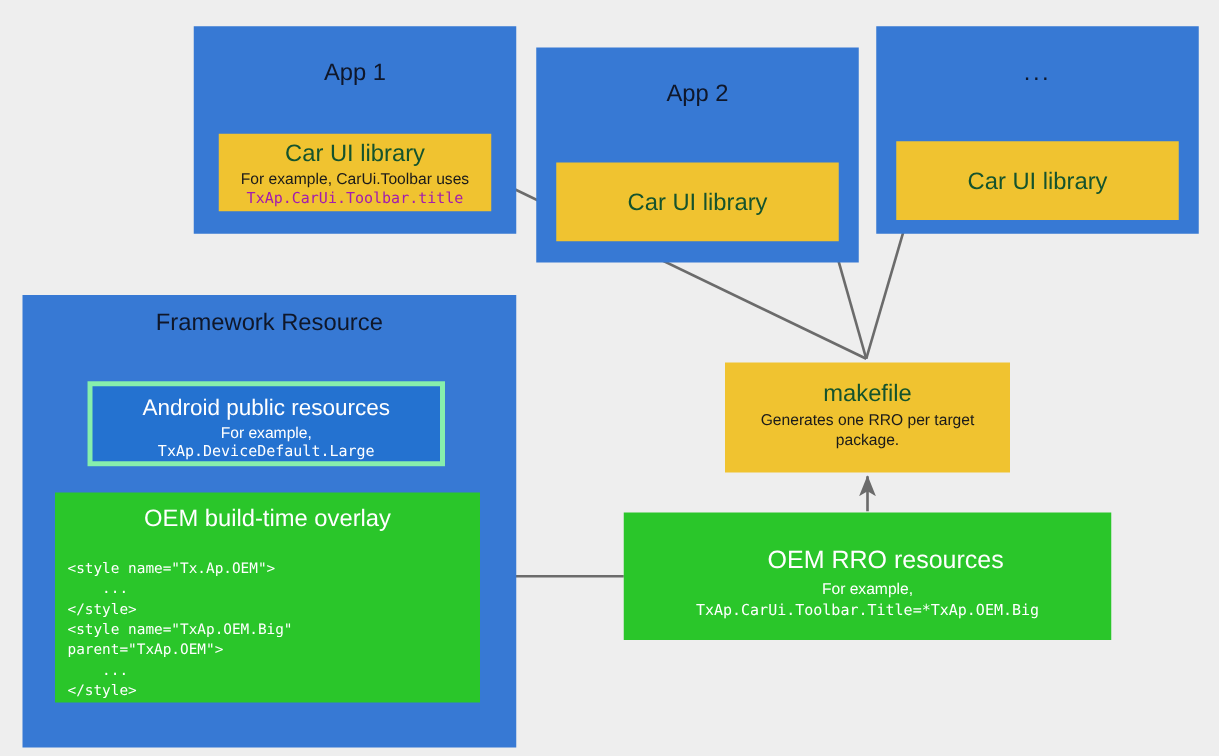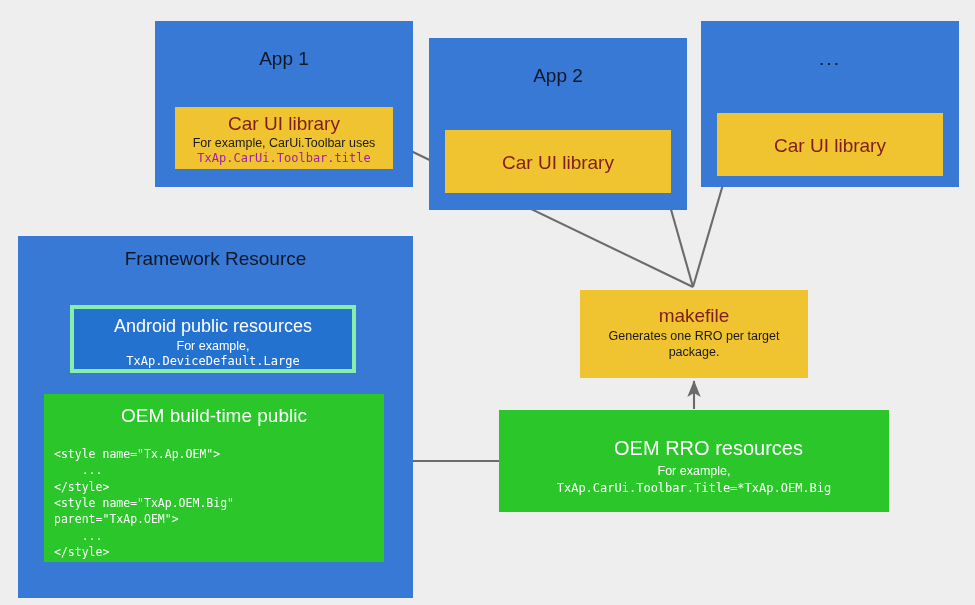--- a/index.html
+++ b/index.html
@@ -52,21 +52,21 @@
   }
   .box-inner {
     position: absolute;
     left: 0;
     width: 100%;
     text-align: center;
     box-sizing: border-box;
     padding: 0 6px;
   }
   .title-dark {
-    color: #7f1d1d;
+    color: #14532d;
     font-size: 19px;
     font-weight: 400;
     line-height: 1.25;
   }
   .title-light {
     color: #ffffff;
     font-size: 18px;
     font-weight: 400;
     line-height: 1.25;
   }
@@ -164,21 +164,21 @@
   <div class="node blue-box" style="left:18px; top:236px; width:395px; height:362px;">
     <div class="group-title" style="top:12px;">Framework Resource</div>
 
     <div class="node outline-box" style="left:52px; top:69px; width:286px; height:68px;">
       <div class="box-inner title-light" style="top:6px;">Android public resources</div>
       <div class="box-inner sub-light" style="top:29px;">For example,</div>
       <div class="box-inner mono-light" style="top:44px;">TxAp.DeviceDefault.Large</div>
     </div>
 
     <div class="node green-box" style="left:26px; top:158px; width:340px; height:168px;">
-      <div class="box-inner title-light" style="top:10px; font-size:19px;">OEM build-time public</div>
+      <div class="box-inner title-light" style="top:10px; font-size:19px;">OEM build-time overlay</div>
       <div class="code-block" style="top:52px;">&lt;style name="Tx.Ap.OEM"&gt;
     ...
 &lt;/style&gt;
 &lt;style name="TxAp.OEM.Big"
 parent="TxAp.OEM"&gt;
     ...
 &lt;/style&gt;</div>
     </div>
   </div>
 

